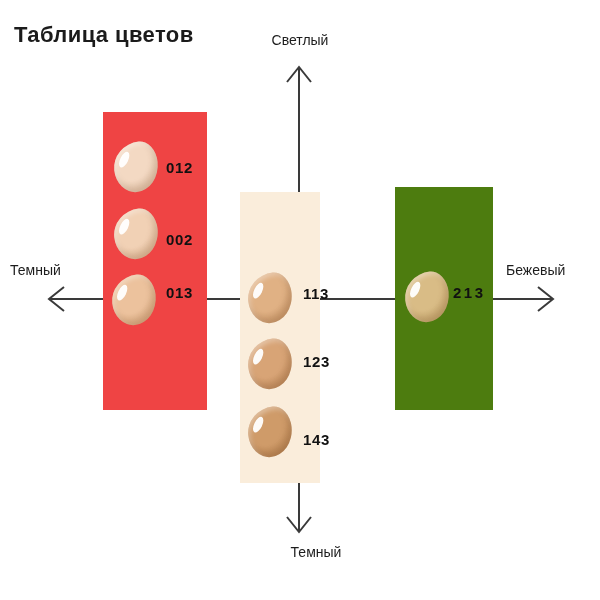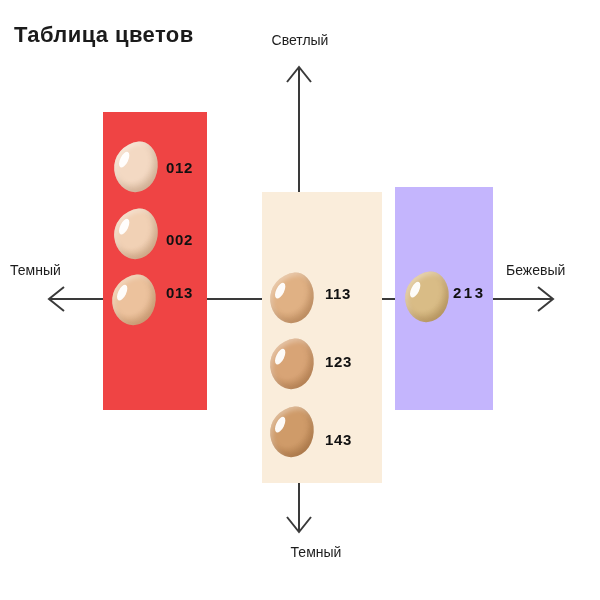--- a/index.html
+++ b/index.html
@@ -15,21 +15,21 @@
   .axis-label {
     position:absolute; z-index:3; font-size:14px; font-weight:500; color:#1c1c1c;
     white-space:nowrap;
   }
   .axis-label.top    { left:300px; top:32px;  transform:translateX(-50%); }
   .axis-label.bottom { left:316px; top:544px; transform:translateX(-50%); }
   .axis-label.left   { left:10px;  top:262px; }
   .axis-label.right  { left:506px; top:262px; }
   .column { position:absolute; z-index:2; }
   .column.pink    { left:103px; top:112px; width:104px; height:298px; }
-  .column.neutral { left:262px; top:192px; width:120px; height:291px; }
+  .column.neutral { left:240px; top:192px; width:80px; height:291px; }
   .column.beige   { left:395px; top:187px; width:98px;  height:223px; }
   .drop {
     position:absolute; width:44px; height:50px;
     border-radius:62% 38% 54% 46% / 52% 44% 56% 48%;
     transform:rotate(-6deg);
     box-shadow:inset -3px -5px 7px rgba(90,50,20,.18), inset 2px 3px 5px rgba(255,255,255,.35);
   }
   .drop::after {
     content:""; position:absolute; left:7px; top:8px; width:8px; height:17px;
     border-radius:50%; background:rgba(255,255,255,.95); transform:rotate(32deg);
@@ -91,18 +91,18 @@
 
   <div class="column neutral" style="background-color: rgb(250, 237, 219);">
     <div class="drop s0" style="background: radial-gradient(90% 90% at 38% 30%, rgb(224, 177, 132) 0%, rgb(224, 177, 132) 52%, rgb(197, 144, 95) 100%);"></div>
     <div class="code s0">113</div>
     <div class="drop s1" style="background: radial-gradient(90% 90% at 38% 30%, rgb(216, 164, 118) 0%, rgb(216, 164, 118) 52%, rgb(186, 131, 81) 100%);"></div>
     <div class="code s1">123</div>
     <div class="drop s2" style="background: radial-gradient(90% 90% at 38% 30%, rgb(207, 155, 105) 0%, rgb(207, 155, 105) 52%, rgb(176, 122, 71) 100%);"></div>
     <div class="code s2">143</div>
   </div>
 
-  <div class="column beige" style="background-color: #c4b5fd; text-align: right;">
+  <div class="column beige" style="background-color: #4d7c0f; text-align: right;">
     <div class="drop s0" style="background: radial-gradient(90% 90% at 38% 30%, rgb(217, 188, 134) 0%, rgb(217, 188, 134) 52%, rgb(190, 157, 96) 100%);"></div>
     <div class="code s0 wide">213</div>
   </div>
 
 </div>
 
 </body></html>

